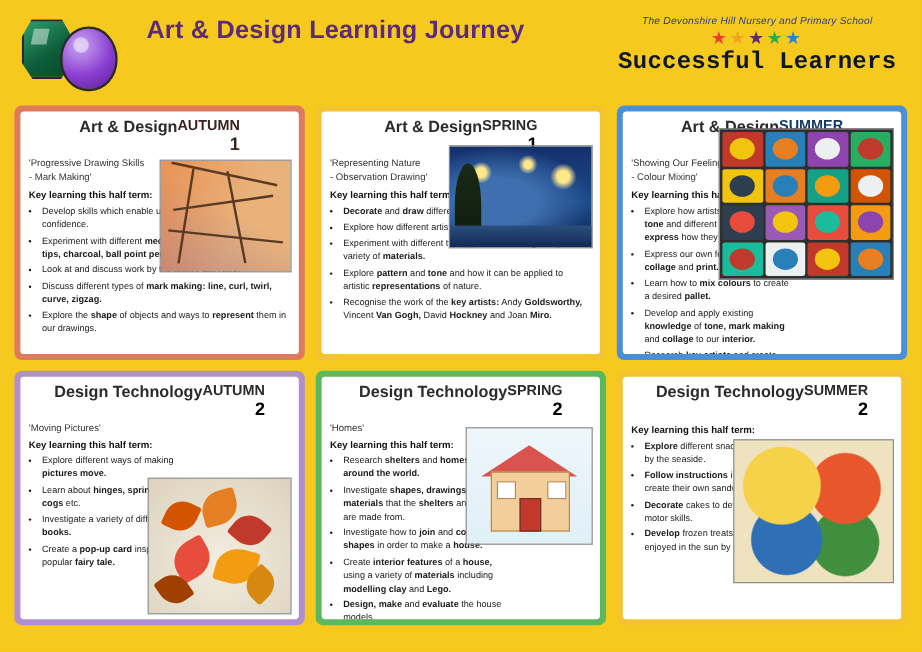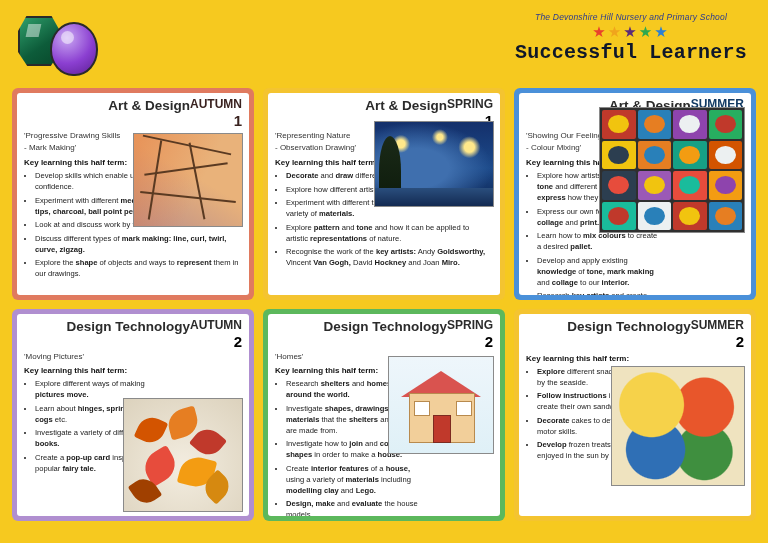--- a/index.html
+++ b/index.html
@@ -83,21 +83,21 @@
     background:#ffffff;
     border-radius:3px;
     flex:1;
     padding:5px 7px 6px 7px;
     box-sizing:border-box;
     display:flex;flex-direction:column;
     position:relative;
     overflow:hidden;
   }
   .c-head{
-    display:flex;justify-content:flex-end;align-items:flex-start;
+    display:flex;justify-content:center;align-items:flex-start;
   }
   .c-title{
     font-size:13.5px;font-weight:bold;color:#2b2b2b;
   }
   .c-term{
     font-size:12px;font-weight:bold;color:#2b2b2b;text-align:right;line-height:1.05;
   }
   .c-year{
     font-size:15px;font-weight:bold;text-align:right;margin-top:1px;
   }
@@ -192,20 +192,21 @@
 <body>
 
 <div class="page">
 
   <div class="header">
     <div class="gems">
       <div class="gem1"></div>
       <div class="gem2"></div>
     </div>
     <div class="title-block">
+      <div class="title-main">Art &amp; Design Learning Journey</div>
     </div>
     <div class="school-block">
       <div class="school-name">The Devonshire Hill Nursery and Primary School</div>
       <div class="stars">
         <span class="s1">★</span><span class="s2">★</span><span class="s3">★</span><span class="s4">★</span><span class="s5">★</span>
       </div>
       <div class="school-tag">Successful Learners</div>
     </div>
   </div>
 

